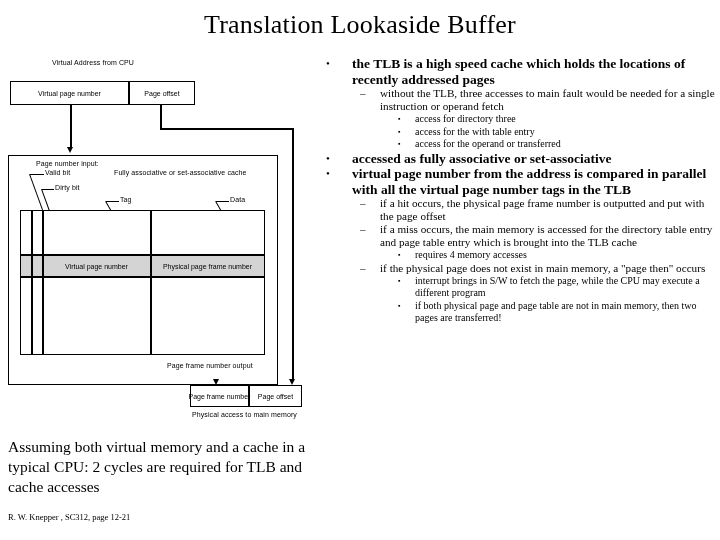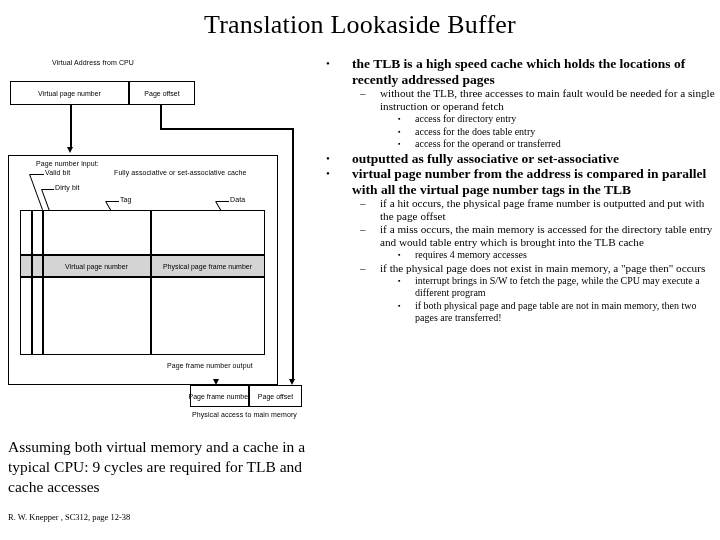--- a/index.html
+++ b/index.html
@@ -228,60 +228,60 @@
   <div class="arrowhead" style="left:213px; top:324px;"></div>
 
   <div class="dbox" style="left:190px; top:330px; width:112px; height:22px;"></div>
   <div class="tbl-v" style="left:248px; top:330px; height:22px;"></div>
   <div class="dbox-cell" style="left:191px; top:331px; width:57px; height:20px;">Page frame number</div>
   <div class="dbox-cell" style="left:250px; top:331px; width:51px; height:20px;">Page offset</div>
 
   <div class="dlabel" style="left:192px; top:356px;">Physical access to main memory</div>
 </div>
 
-<div id="assuming">Assuming both virtual memory and a cache in a typical CPU:  9 cycles are required for TLB and cache accesses</div>
-
-<div id="credit">R. W. Knepper , SC312, page 12-38</div>
+<div id="assuming">Assuming both virtual memory and a cache in a typical CPU:  2 cycles are required for TLB and cache accesses</div>
+
+<div id="credit">R. W. Knepper , SC312, page 12-21</div>
 
 <div id="bullets">
     <div class="b b-row lvl1">
       <span class="b-mark">•</span>
       <span class="b-text">the TLB is a high speed cache which holds the locations of recently addressed pages</span>
     </div>
     <div class="b b-row lvl2">
       <span class="b-mark">–</span>
       <span class="b-text">without the TLB, three accesses to main fault would be needed for a single instruction or operand fetch</span>
     </div>
     <div class="b b-row lvl3">
       <span class="b-mark">▪</span>
-      <span class="b-text">access for directory entry</span>
-    </div>
-    <div class="b b-row lvl3">
-      <span class="b-mark">▪</span>
-      <span class="b-text">access for the does table entry</span>
+      <span class="b-text">access for directory three</span>
+    </div>
+    <div class="b b-row lvl3">
+      <span class="b-mark">▪</span>
+      <span class="b-text">access for the with table entry</span>
     </div>
     <div class="b b-row lvl3">
       <span class="b-mark">▪</span>
       <span class="b-text">access for the operand or transferred</span>
     </div>
     <div class="b b-row lvl1">
       <span class="b-mark">•</span>
-      <span class="b-text">outputted as fully associative or set-associative</span>
+      <span class="b-text">accessed as fully associative or set-associative</span>
     </div>
     <div class="b b-row lvl1">
       <span class="b-mark">•</span>
       <span class="b-text">virtual page number from the address is compared in parallel with all the virtual page number tags in the TLB</span>
     </div>
     <div class="b b-row lvl2">
       <span class="b-mark">–</span>
       <span class="b-text">if a hit occurs, the physical page frame number is outputted and put with the page offset</span>
     </div>
     <div class="b b-row lvl2">
       <span class="b-mark">–</span>
-      <span class="b-text">if a miss occurs, the main memory is accessed for the directory table entry and would table entry which is brought into the TLB cache</span>
+      <span class="b-text">if a miss occurs, the main memory is accessed for the directory table entry and page table entry which is brought into the TLB cache</span>
     </div>
     <div class="b b-row lvl3">
       <span class="b-mark">▪</span>
       <span class="b-text">requires 4 memory accesses</span>
     </div>
     <div class="b b-row lvl2">
       <span class="b-mark">–</span>
       <span class="b-text">if the physical page does not exist in main memory, a "page then" occurs</span>
     </div>
     <div class="b b-row lvl3">

